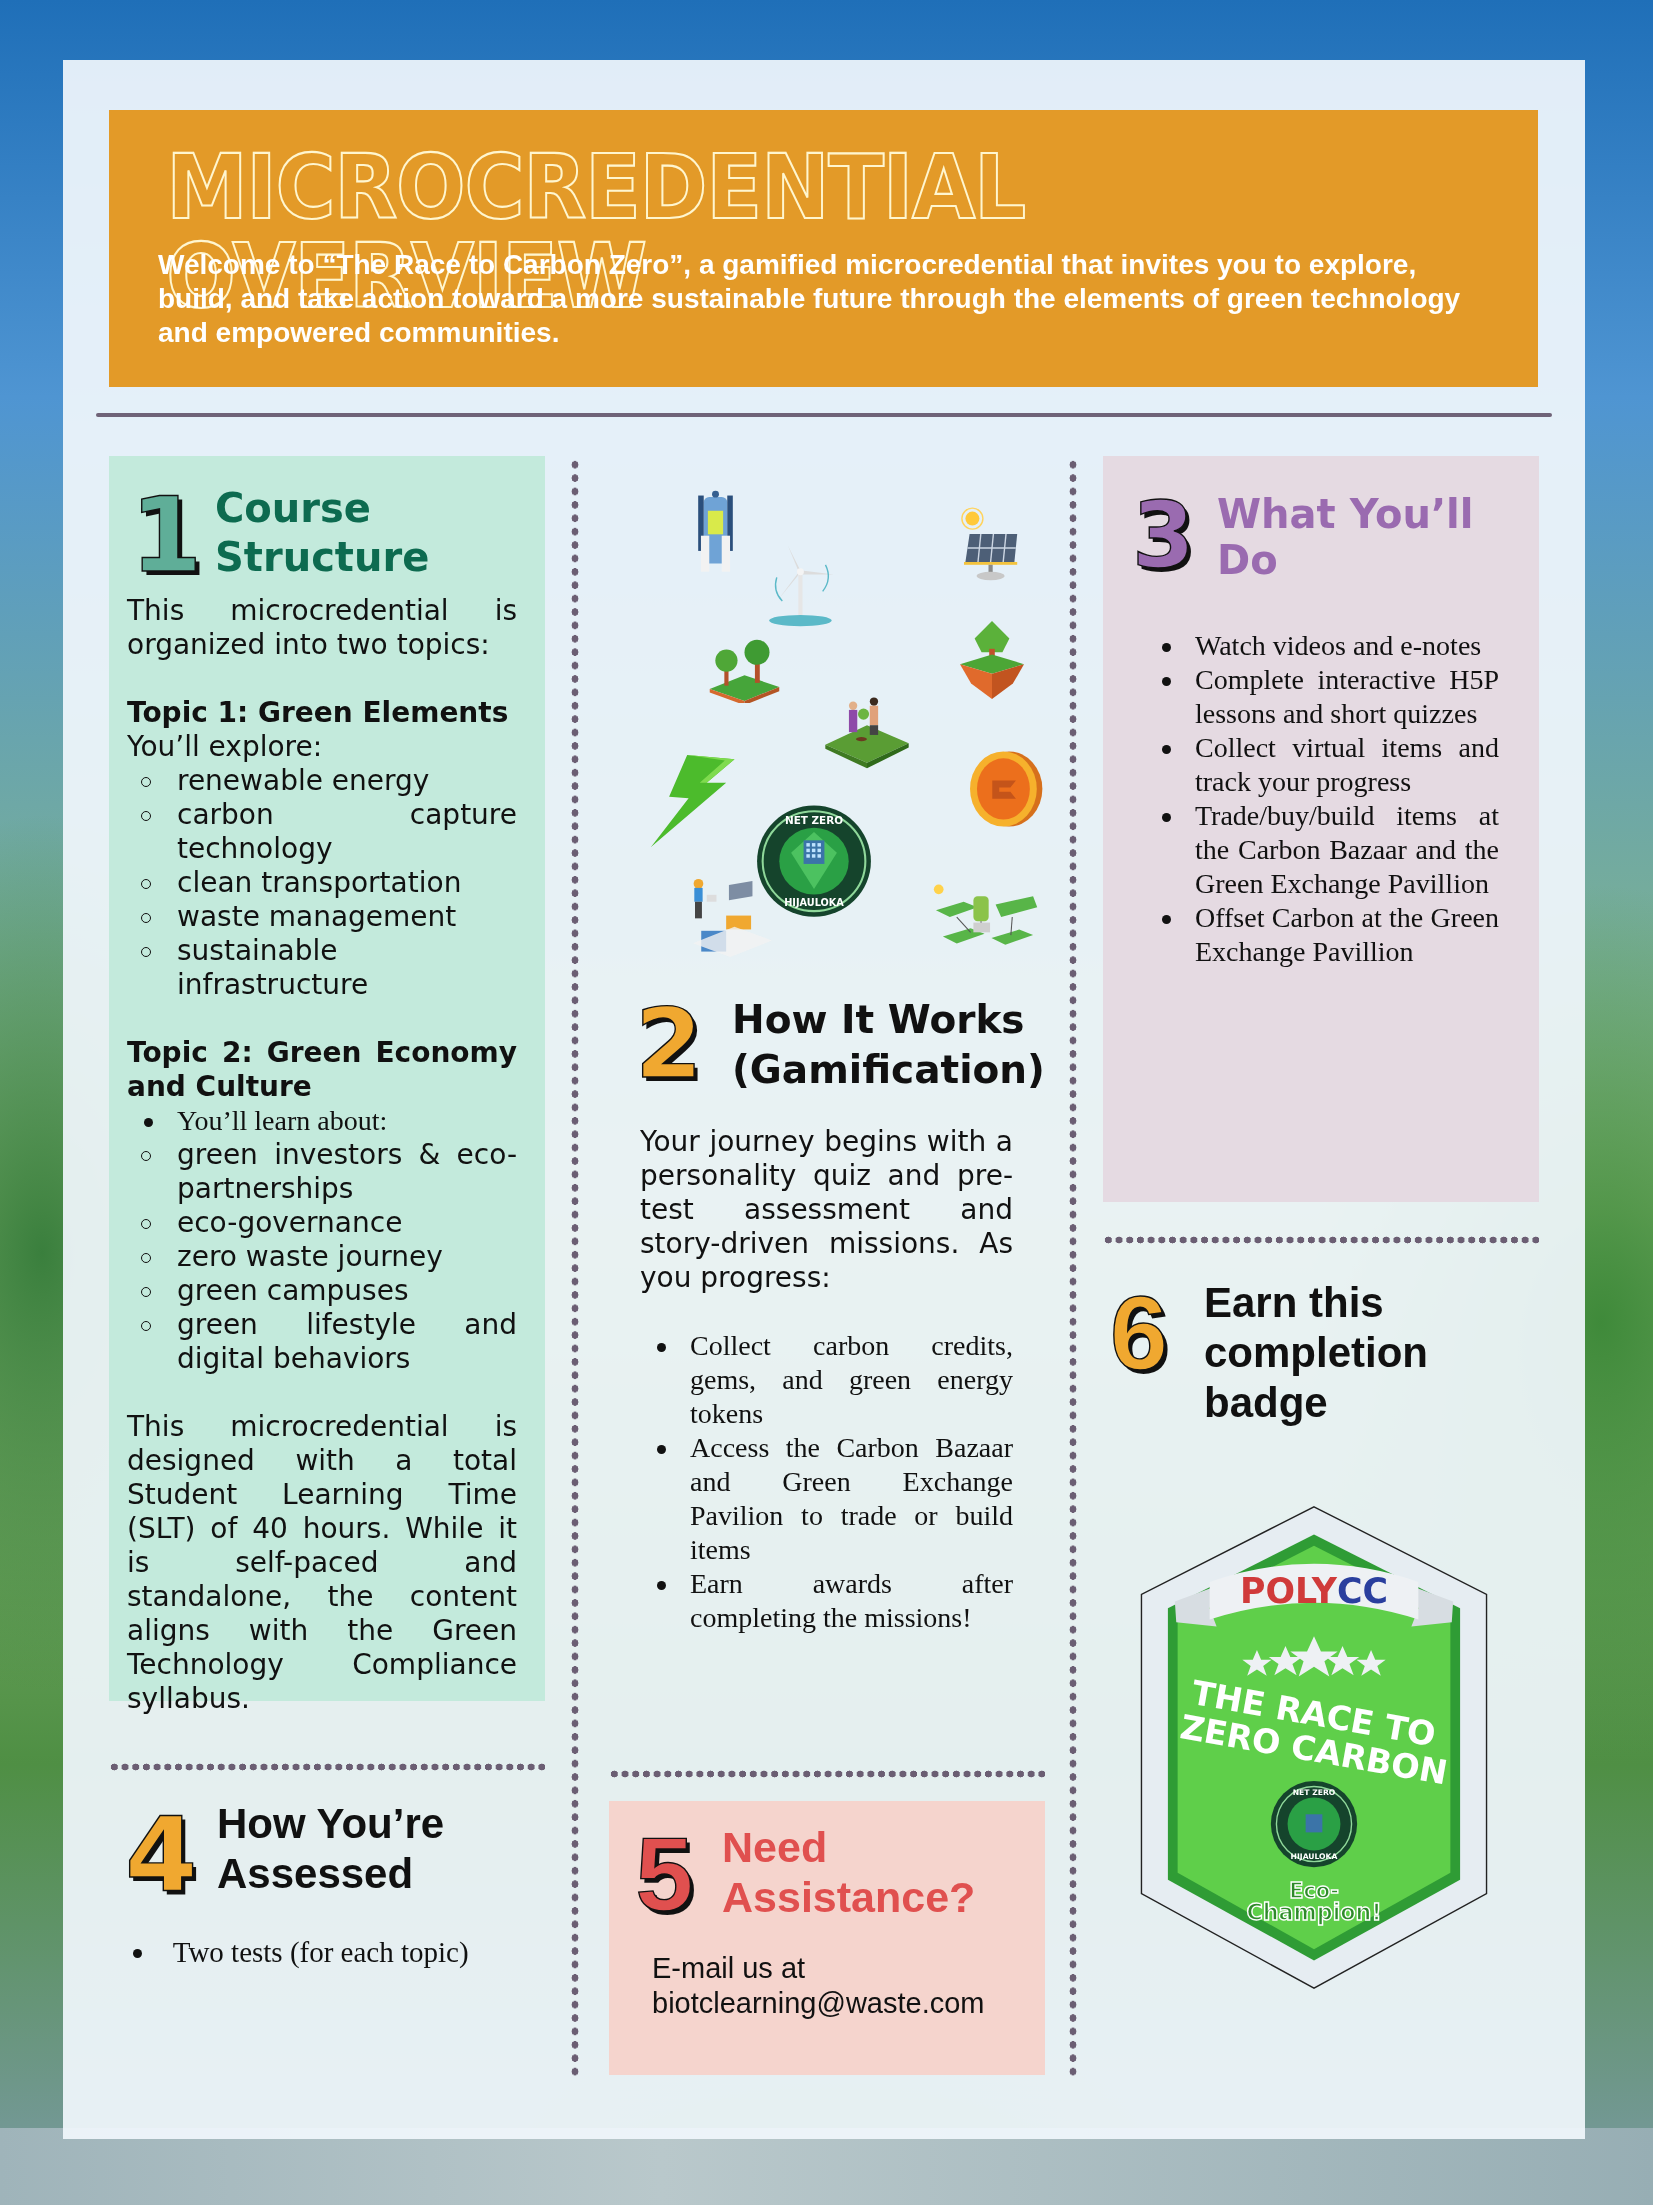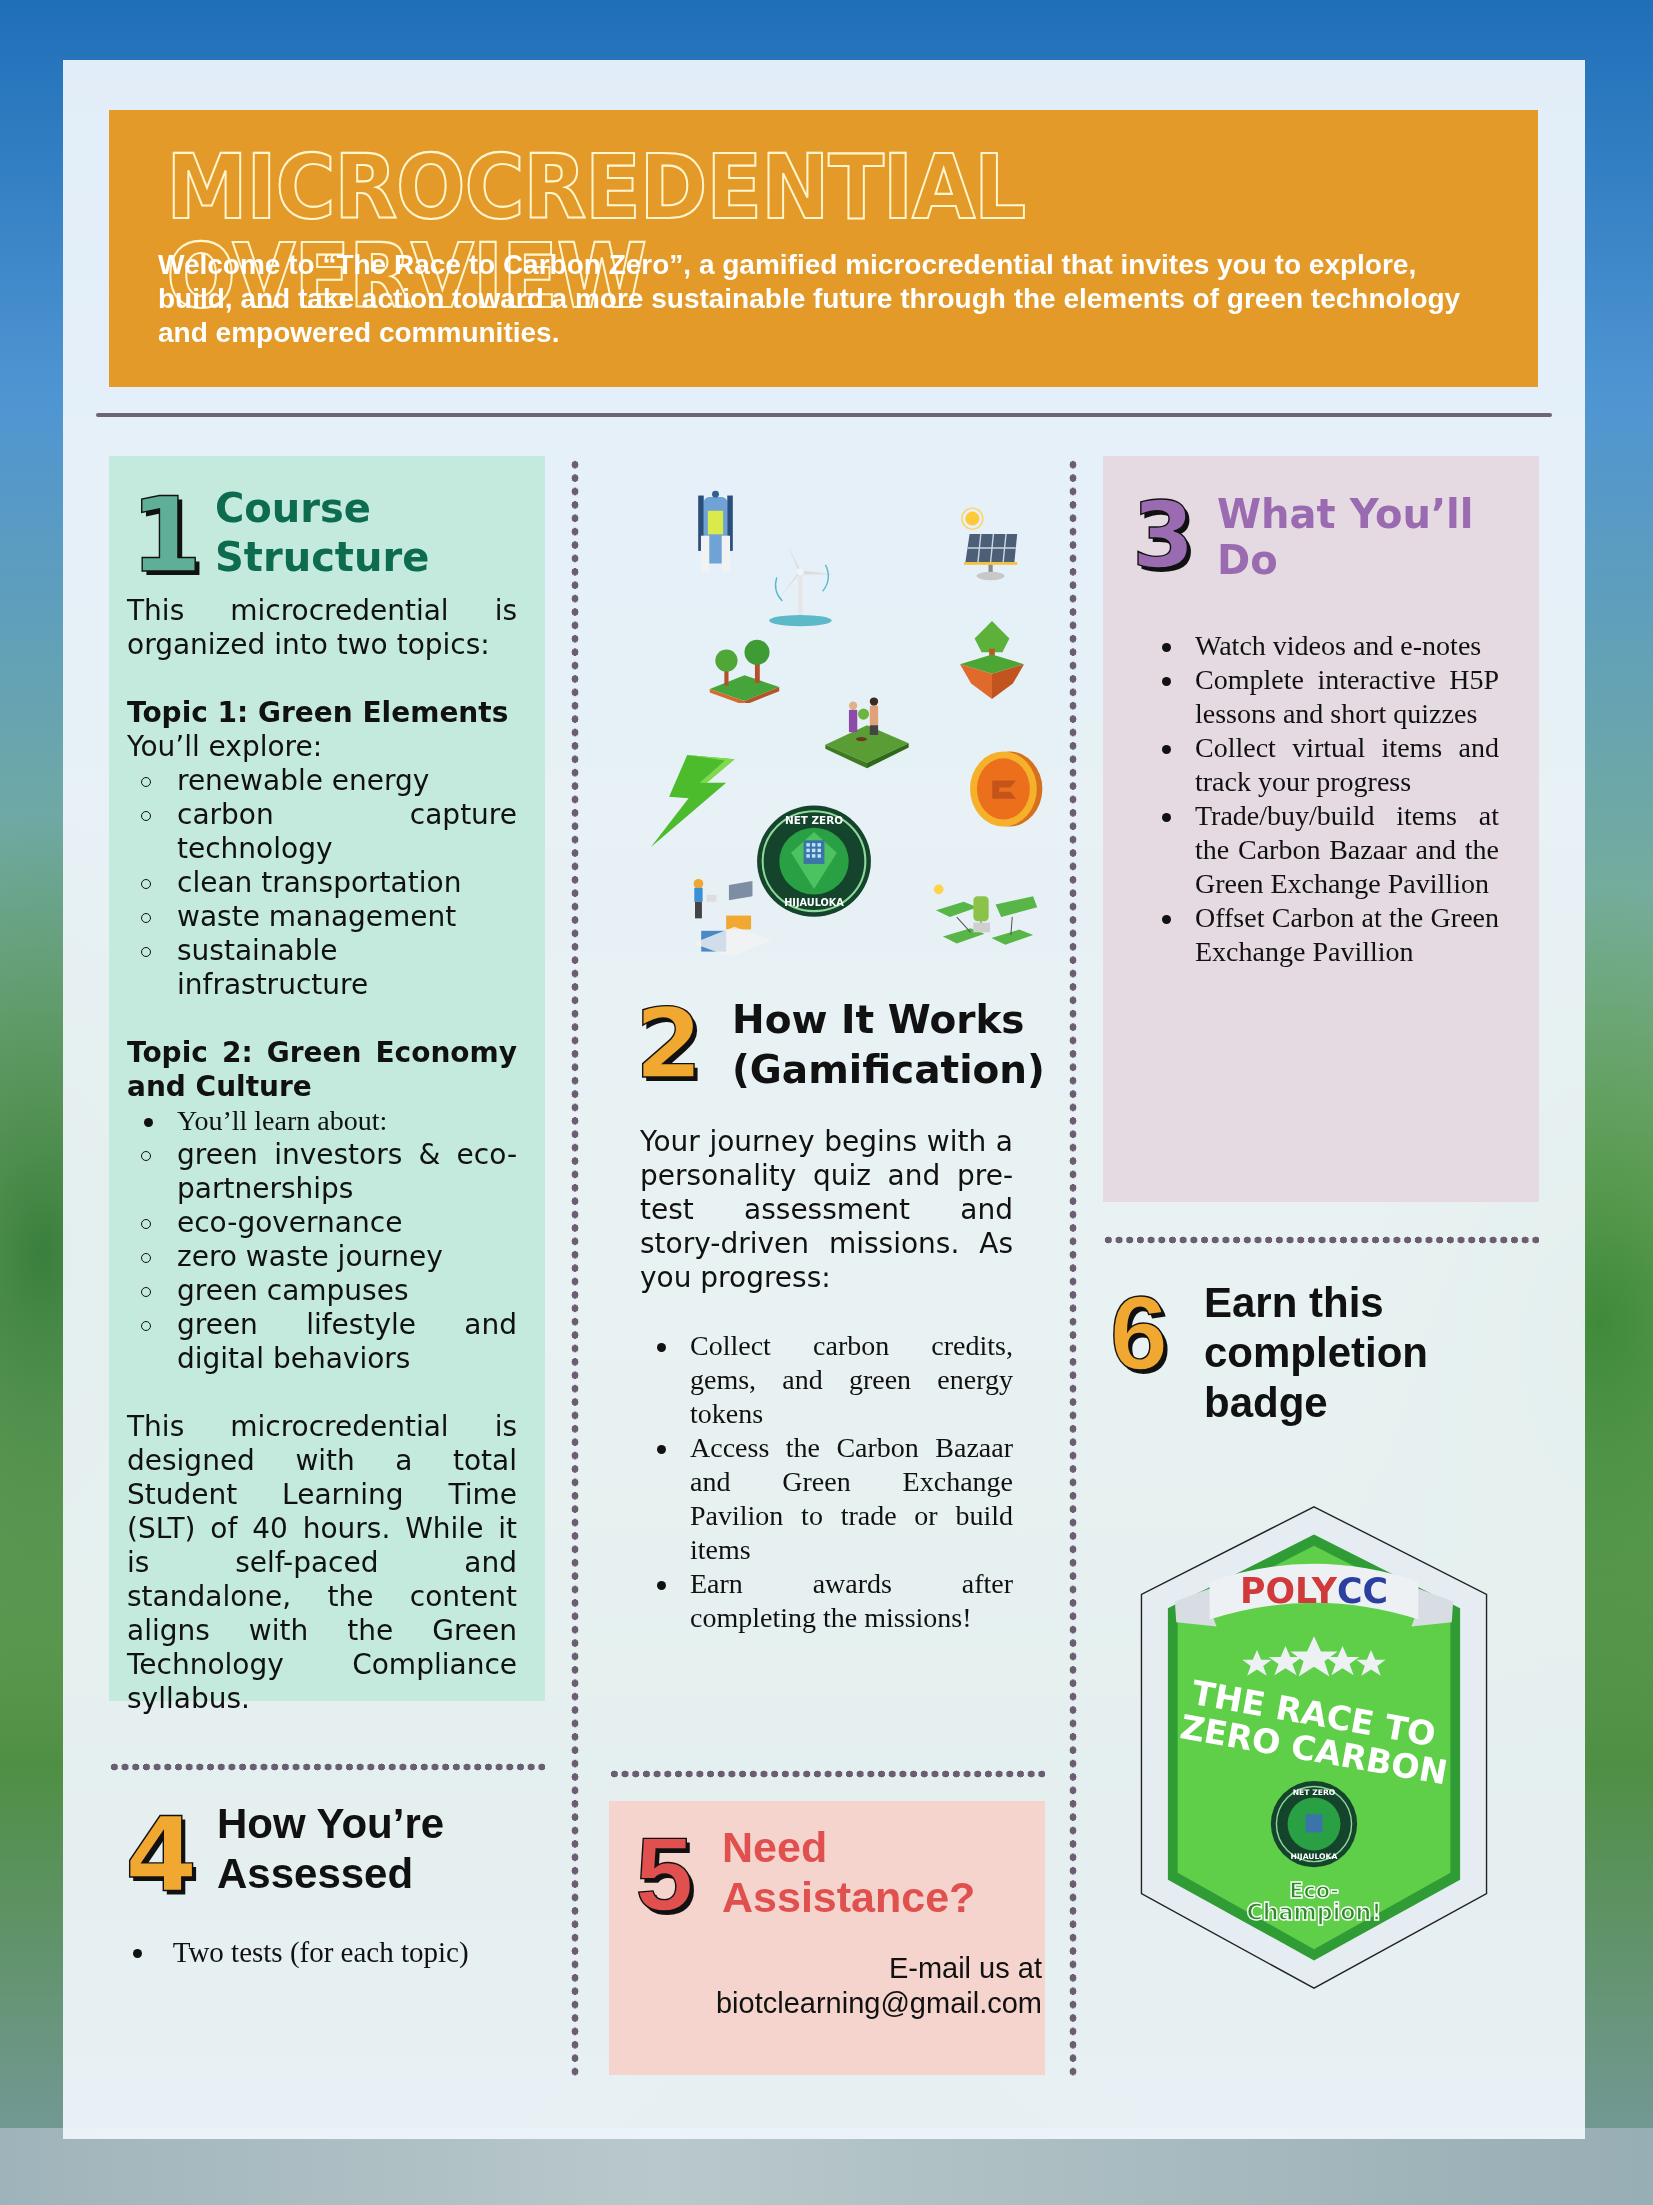--- a/index.html
+++ b/index.html
@@ -308,23 +308,23 @@
   </ul>
 </div>
 
 <div class="hdots" style="left:609px; top:1770px; width:436px;"></div>
 <div class="box box-pink">
   <div class="sec-num" style="left:26.5px; top:21px; font-size:104px; color:#e0504f; font-family:'Liberation Sans',sans-serif;">5</div>
   <div class="sec-title" style="left:113px; top:21px; color:#e0504f; font-family:'Liberation Sans',sans-serif; font-size:43px; line-height:50px;">
     <div>Need</div>
     <div>Assistance?</div>
   </div>
-  <div class="body-text" style="left:43px; top:150px; width:390px; font-family:'Liberation Sans',sans-serif; font-size:29px; line-height:35px; text-align:right;">
+  <div class="body-text" style="left:43px; top:150px; width:390px; font-family:'Liberation Sans',sans-serif; font-size:29px; line-height:35px; text-align:left;">
     <div>E-mail us at</div>
-    <a style="color:#111; text-decoration:none;">biotclearning@gmail.com</a>
+    <a style="color:#111; text-decoration:none;">biotclearning@waste.com</a>
   </div>
 </div>
 
 <div class="box box-purple">
   <div class="sec-num" style="left:29px; top:35px; font-size:90px; color:#9a6bb0;">3</div>
   <div class="sec-title" style="left:114px; top:35px; color:#9a6bb0; font-size:40px; line-height:46px;">
     <div>What You’ll</div>
     <div>Do</div>
   </div>
   <div class="body-text" style="left:42px; top:173px; width:354px;">

